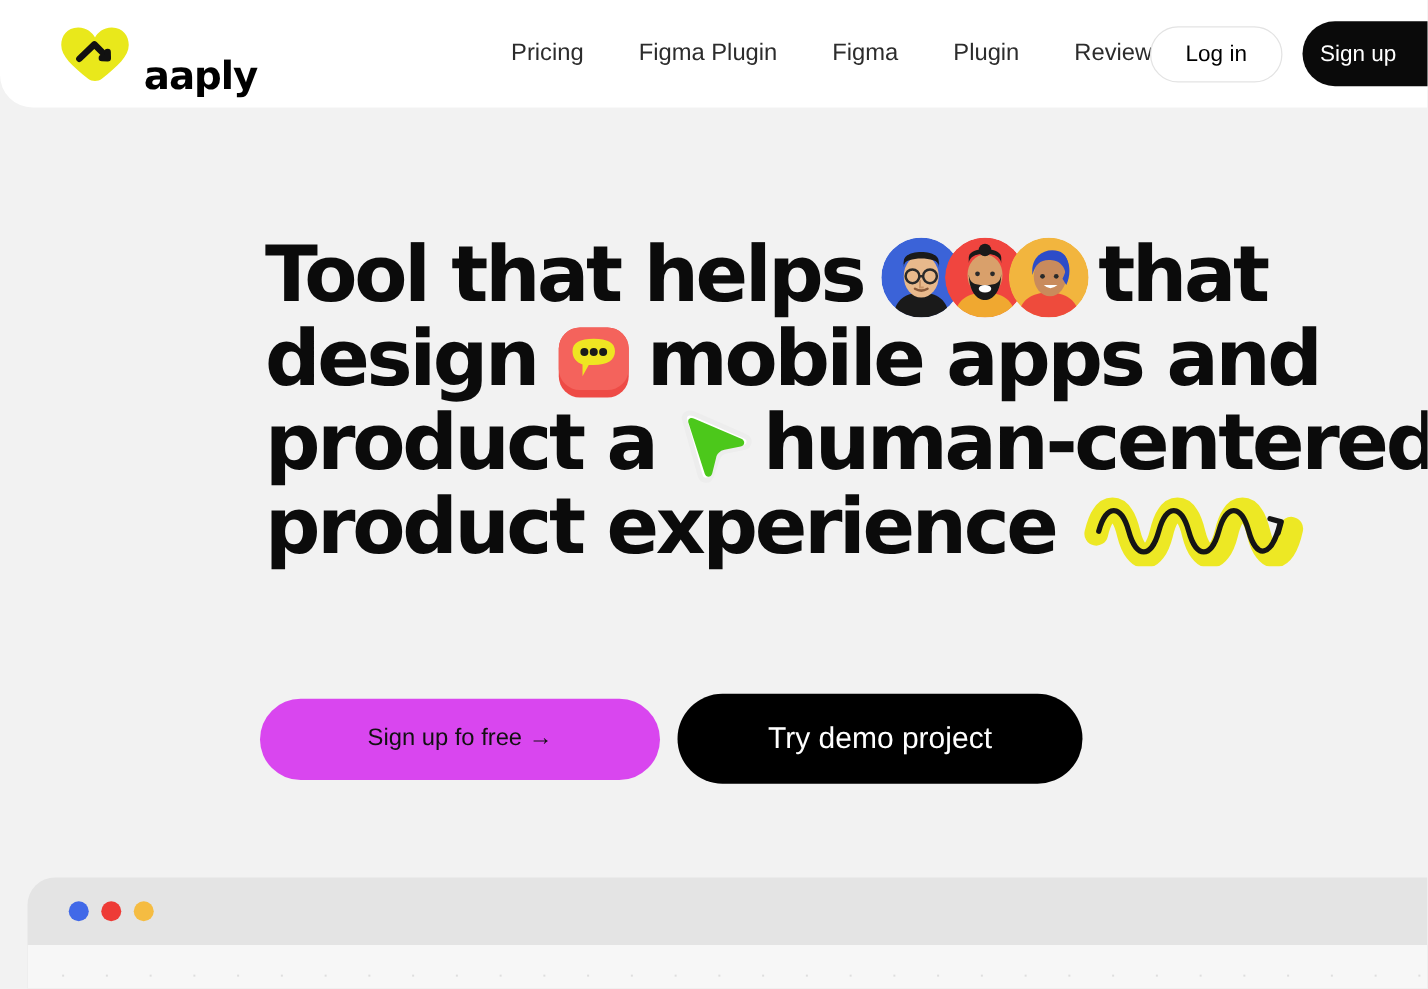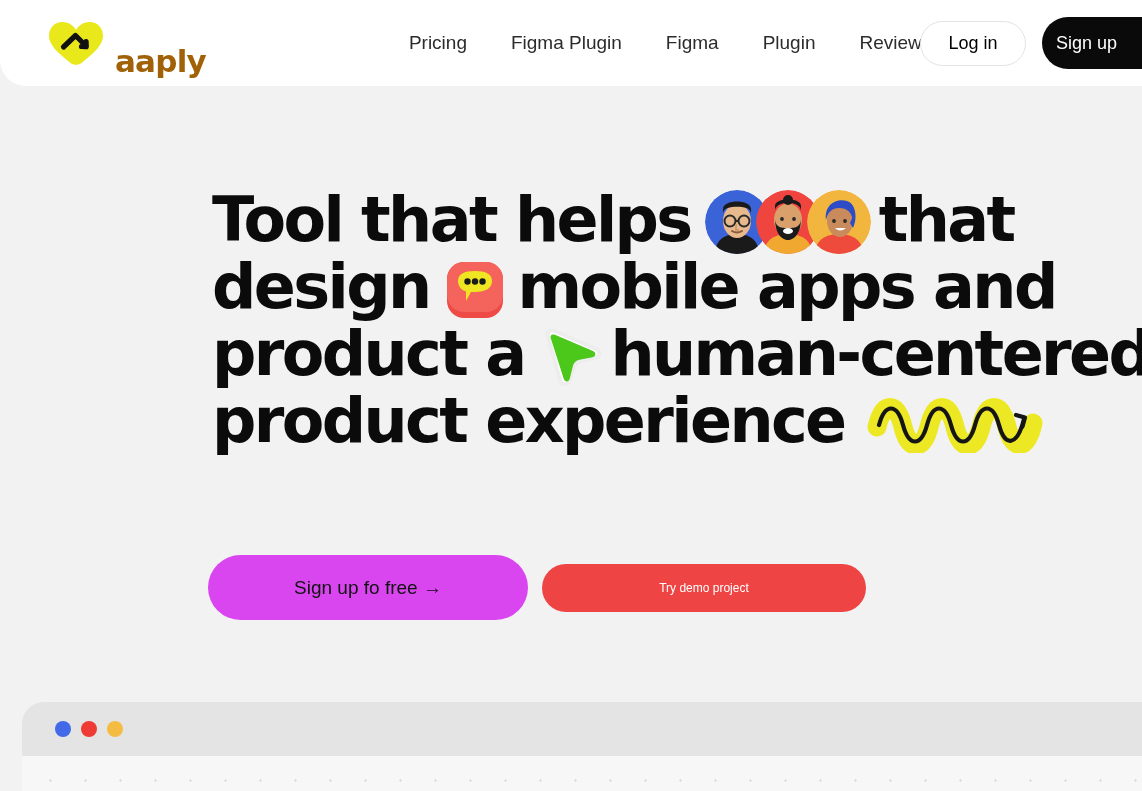--- a/index.html
+++ b/index.html
@@ -40,21 +40,21 @@
   .logo-mark {
     width: 56px;
     height: 48px;
     flex: 0 0 auto;
     display: block;
   }
 
   .brand-name {
     font-size: 31px;
     font-weight: 700;
-    color: #a16207;
+    color: #000000;
     letter-spacing: -0.8px;
     font-family: "DejaVu Sans", sans-serif;
     margin-top: 36px;
   }
 
   .nav {
     display: flex;
     align-items: center;
     margin-left: 181px;
     gap: 0;
@@ -203,26 +203,26 @@
     background: #d946ef;
     border: none;
     color: #111111;
     font-size: 19px;
     font-family: "Liberation Sans", sans-serif;
     cursor: pointer;
   }
 
   .btn-cta-secondary {
     width: 324px;
-    height: 48px;
+    height: 72px;
     border-radius: 999px;
-    background: #ef4444;
+    background: #000000;
     border: none;
     color: #FFFFFF;
-    font-size: 12px;
+    font-size: 24px;
     font-family: "Liberation Sans", sans-serif;
     cursor: pointer;
   }
 
   
   .browser {
     position: absolute;
     left: 22px;
     top: 702px;
     width: 1120px;

